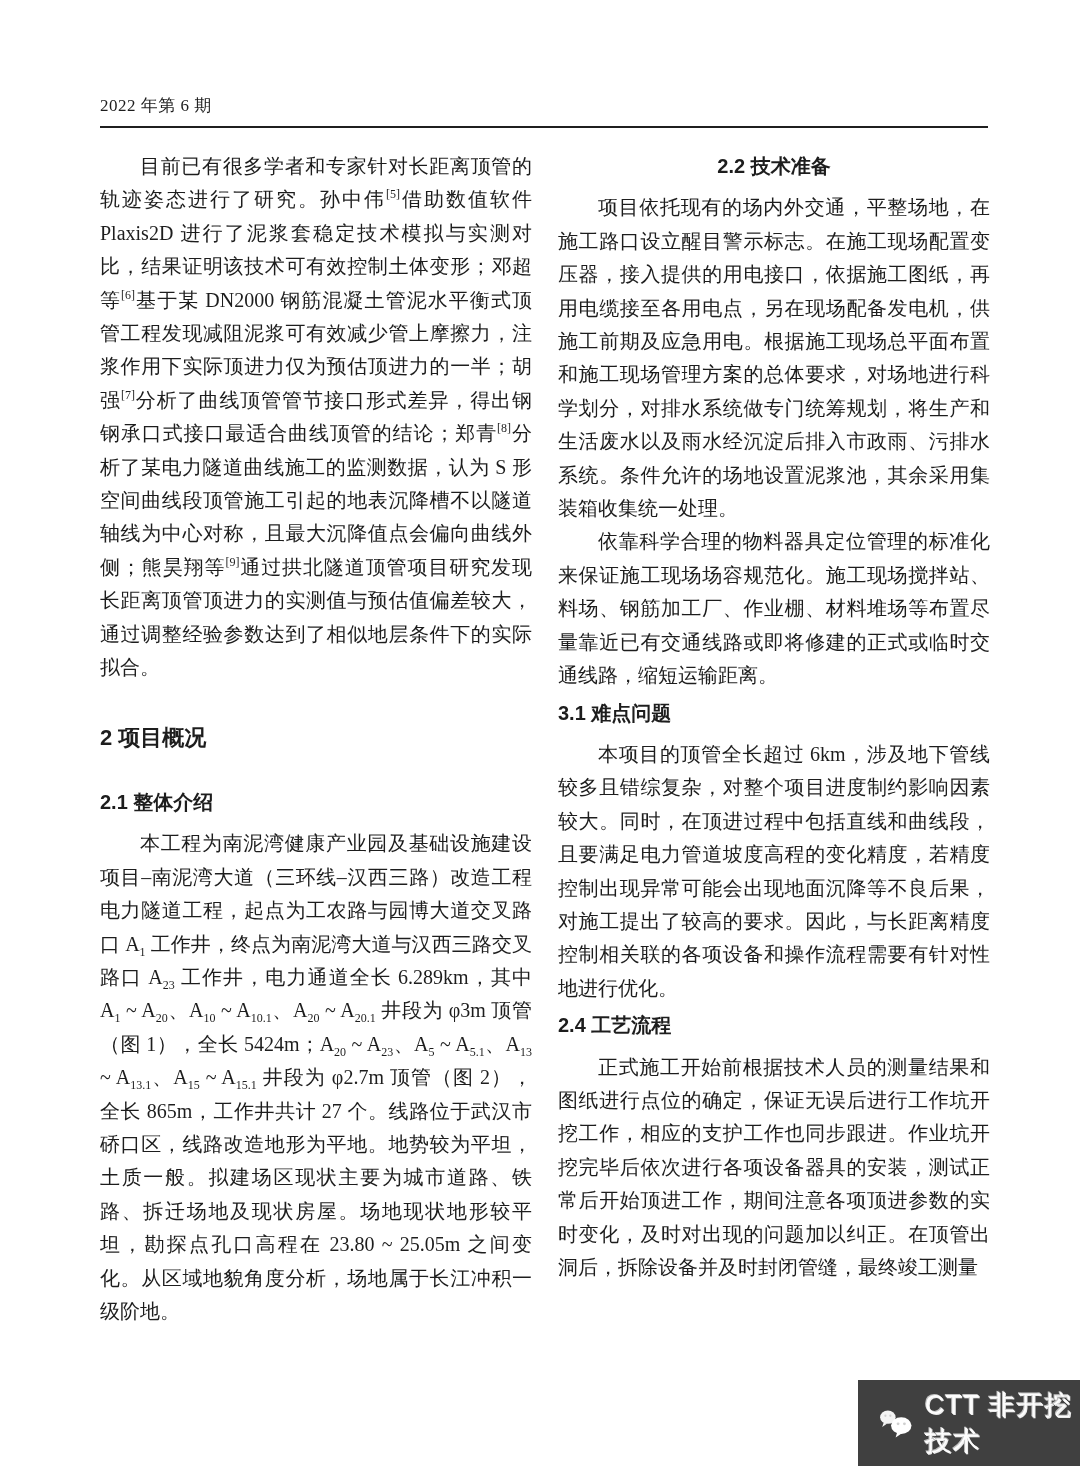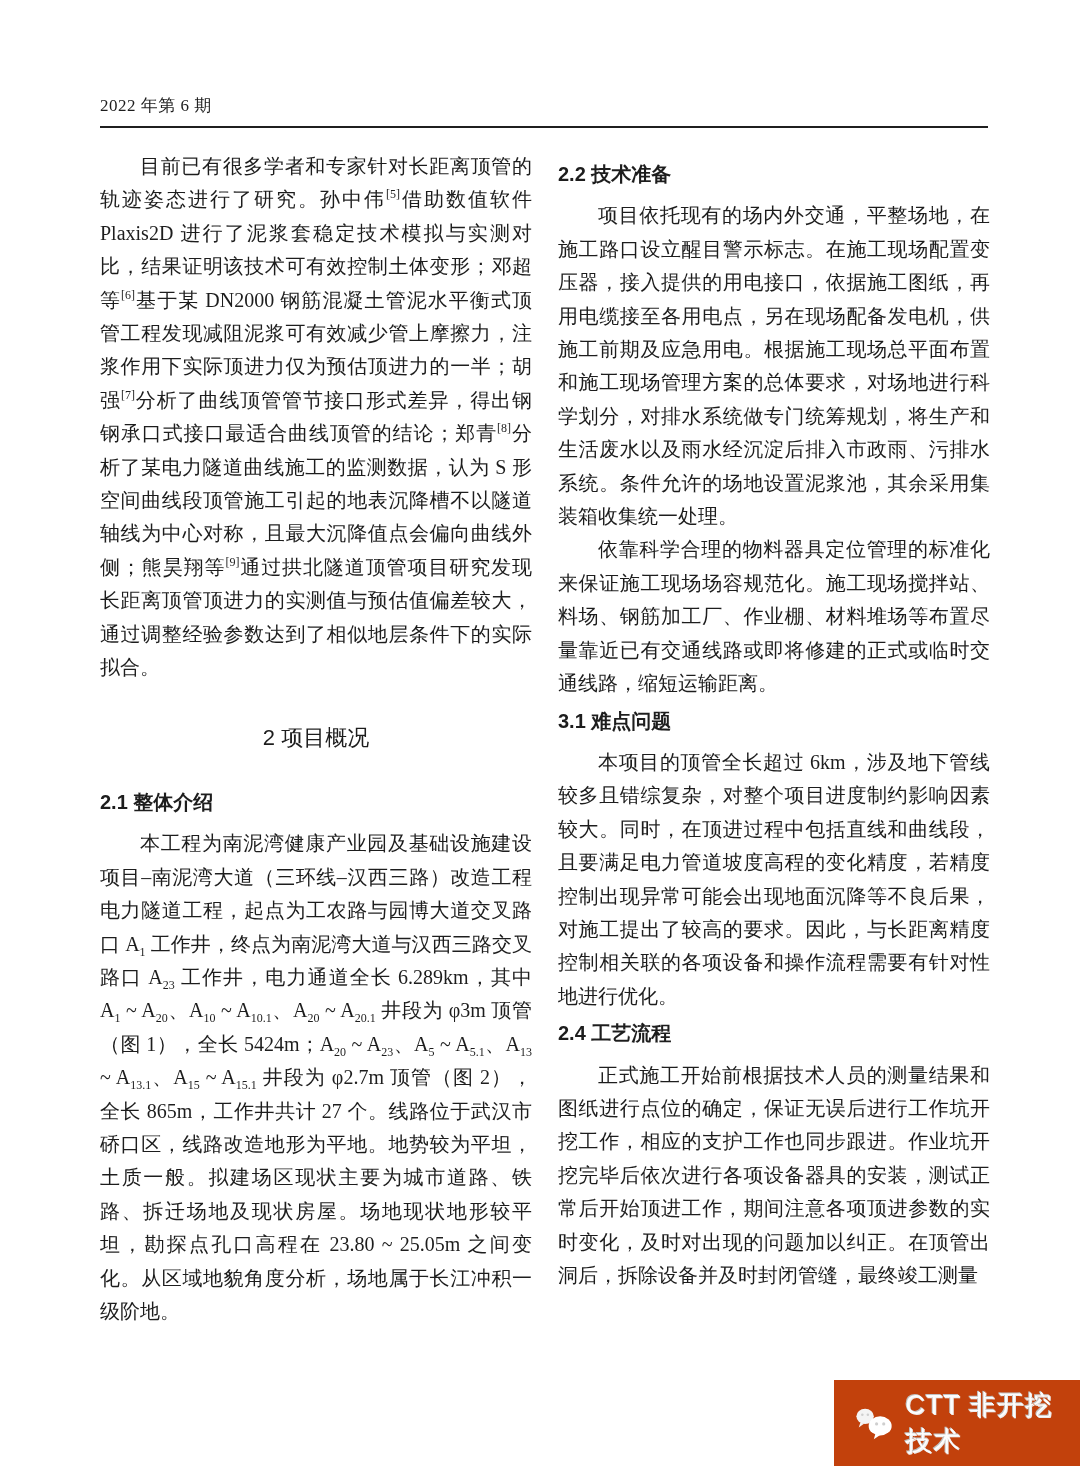--- a/index.html
+++ b/index.html
@@ -23,33 +23,33 @@
   .columns {
     position:absolute; top:150px; left:100px; right:90px;
     display:flex; gap:26px;
   }
   .col { width:432px; font-size:20px; line-height:33.4px; text-align:justify; }
   .col p { margin:0; text-indent:2em; }
   sup { font-size:0.6em; line-height:0; vertical-align:super; }
   sub { font-size:0.6em; line-height:0; vertical-align:sub; }
 
   h2.section {
-    font-family:"Liberation Sans", sans-serif; font-weight:normal;
-    font-size:22px; margin:36px 0 32px; text-align:center;
+    font-family:"Liberation Sans", sans-serif; font-weight:bold;
+    font-size:22px; margin:36px 0 32px; text-align:left;
   }
   h3.subsection {
     font-family:"Liberation Sans", sans-serif; font-weight:bold;
     font-size:20px; margin:4px 0 8px; text-align:left;
   }
-  .col-right h3.first { margin-top:8px; }
+  .col-right h3.first { margin-top:0;text-align:center; }
 
   
   .watermark {
-    position:absolute; right:0; bottom:0; width:246px; height:86px;
-    background:#c2410c; z-index:5;
+    position:absolute; right:0; bottom:0; width:222px; height:86px;
+    background:#404040; z-index:5;
     display:flex; align-items:center; gap:10px; padding-left:20px;
   }
   .watermark-label {
     font-family:"Liberation Sans", sans-serif; font-size:27px;
     color:#fdfdfd; letter-spacing:1px;
     text-shadow:-1px -1px 0 #c0c0c0, 1px 1px 0 #ededed;
   }
   .hidden-defs { position:absolute; width:0; height:0; overflow:hidden; }
 </style>
 </head>

